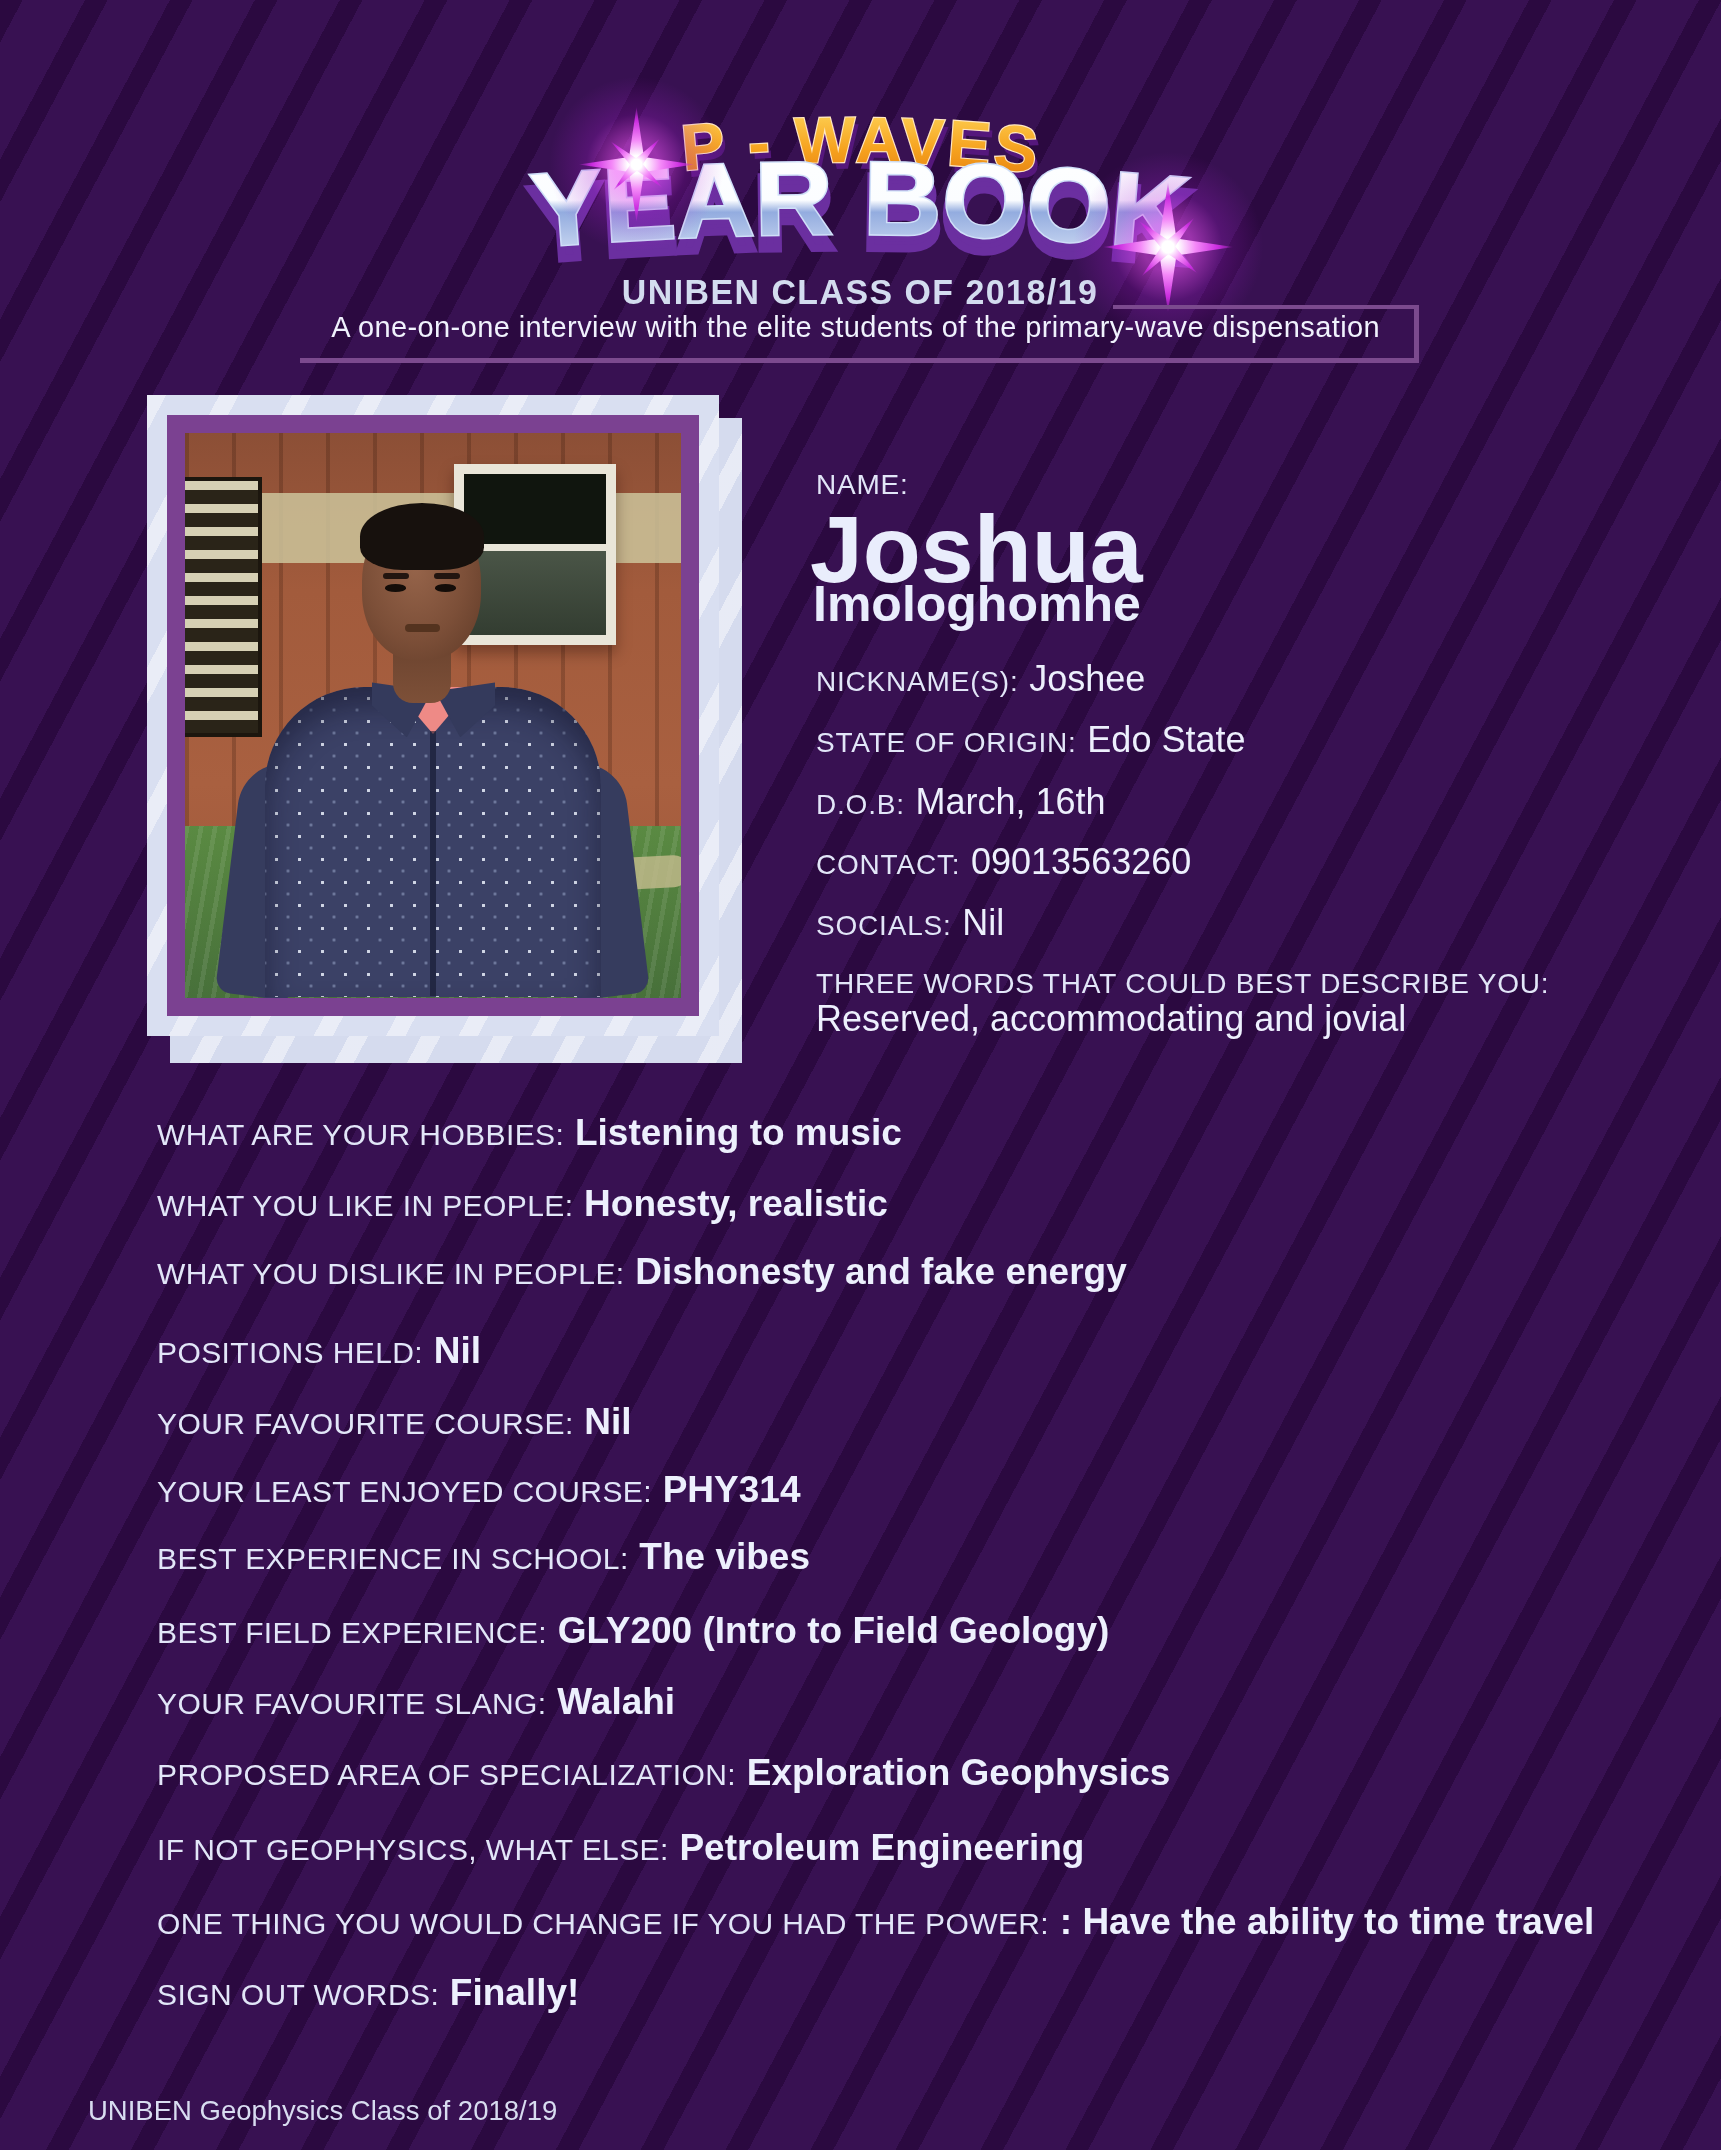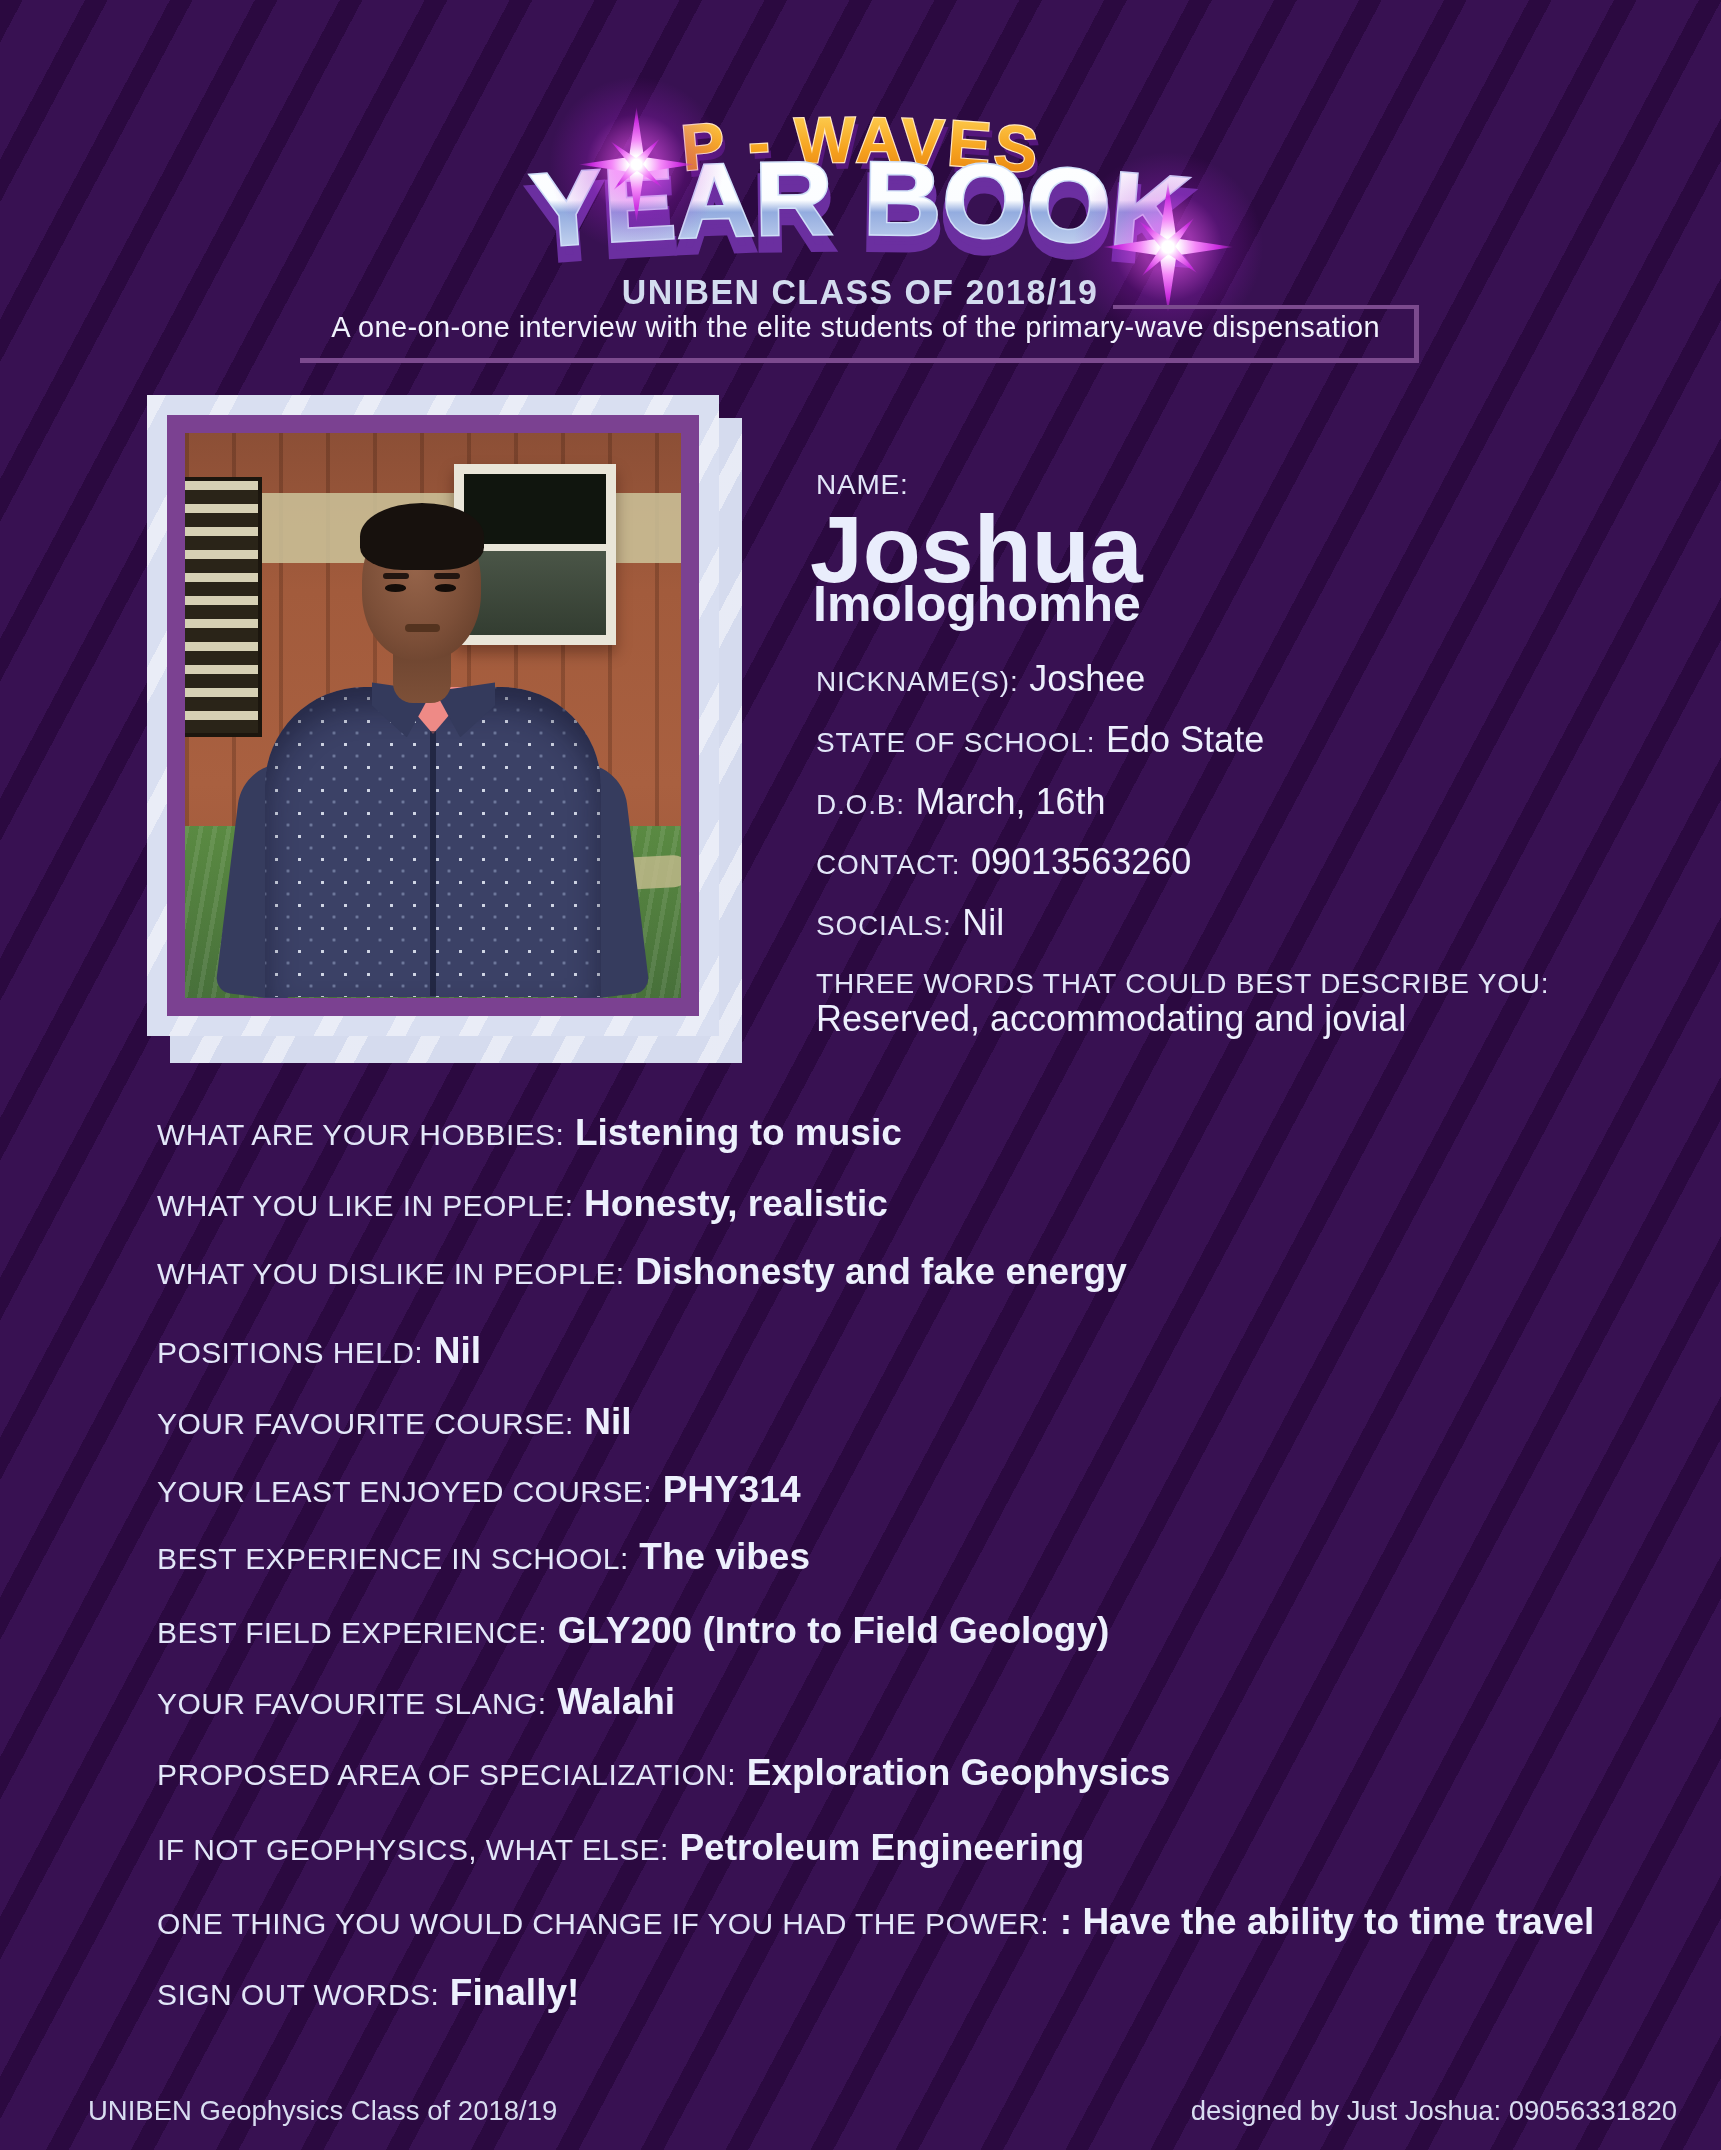--- a/index.html
+++ b/index.html
@@ -198,21 +198,21 @@
   </div>
 
   <div class="abs label" style="left:816px;top:457px;margin-top:12px;">NAME:</div>
   <div class="abs name-first" style="left:810px;top:502px;">Joshua</div>
   <div class="abs name-last" style="left:813px;top:575px;">Imologhomhe</div>
 
   <div class="abs detail-row" style="left:816px;top:658px;">
     <span class="label">NICKNAME(S):</span><span class="value">Joshee</span>
   </div>
   <div class="abs detail-row" style="left:816px;top:719px;">
-    <span class="label">STATE OF SCHOOL:</span><span class="value">Edo State</span>
+    <span class="label">STATE OF ORIGIN:</span><span class="value">Edo State</span>
   </div>
   <div class="abs detail-row" style="left:816px;top:781px;">
     <span class="label">D.O.B:</span><span class="value">March, 16th</span>
   </div>
   <div class="abs detail-row" style="left:816px;top:841px;">
     <span class="label">CONTACT:</span><span class="value">09013563260</span>
   </div>
   <div class="abs detail-row" style="left:816px;top:902px;">
     <span class="label">SOCIALS:</span><span class="value">Nil</span>
   </div>
@@ -254,16 +254,15 @@
     <span class="q">IF NOT GEOPHYSICS, WHAT ELSE:</span><span class="a">Petroleum Engineering</span>
   </div>
   <div class="qa-row" style="top:1901px;">
     <span class="q">ONE THING YOU WOULD CHANGE IF YOU HAD THE POWER:</span><span class="a">: Have the ability to time travel</span>
   </div>
   <div class="qa-row" style="top:1972px;">
     <span class="q">SIGN OUT WORDS:</span><span class="a">Finally!</span>
   </div>
 
   <div class="footer-left">UNIBEN Geophysics Class of 2018/19</div>
-  <div class="footer-right">designed by Just Joshua: 09056331820</div>
 
 </div>
 
 
 </body></html>

